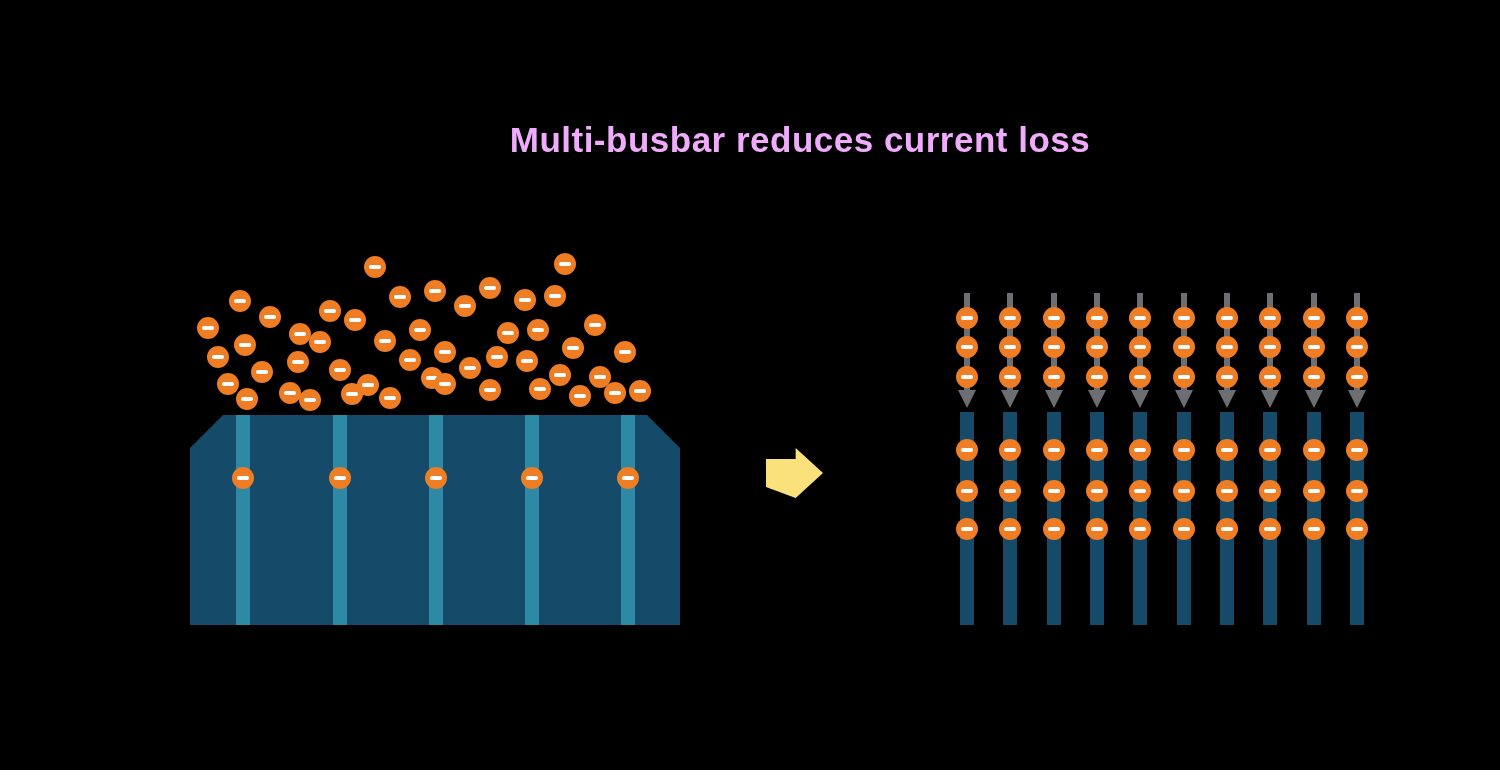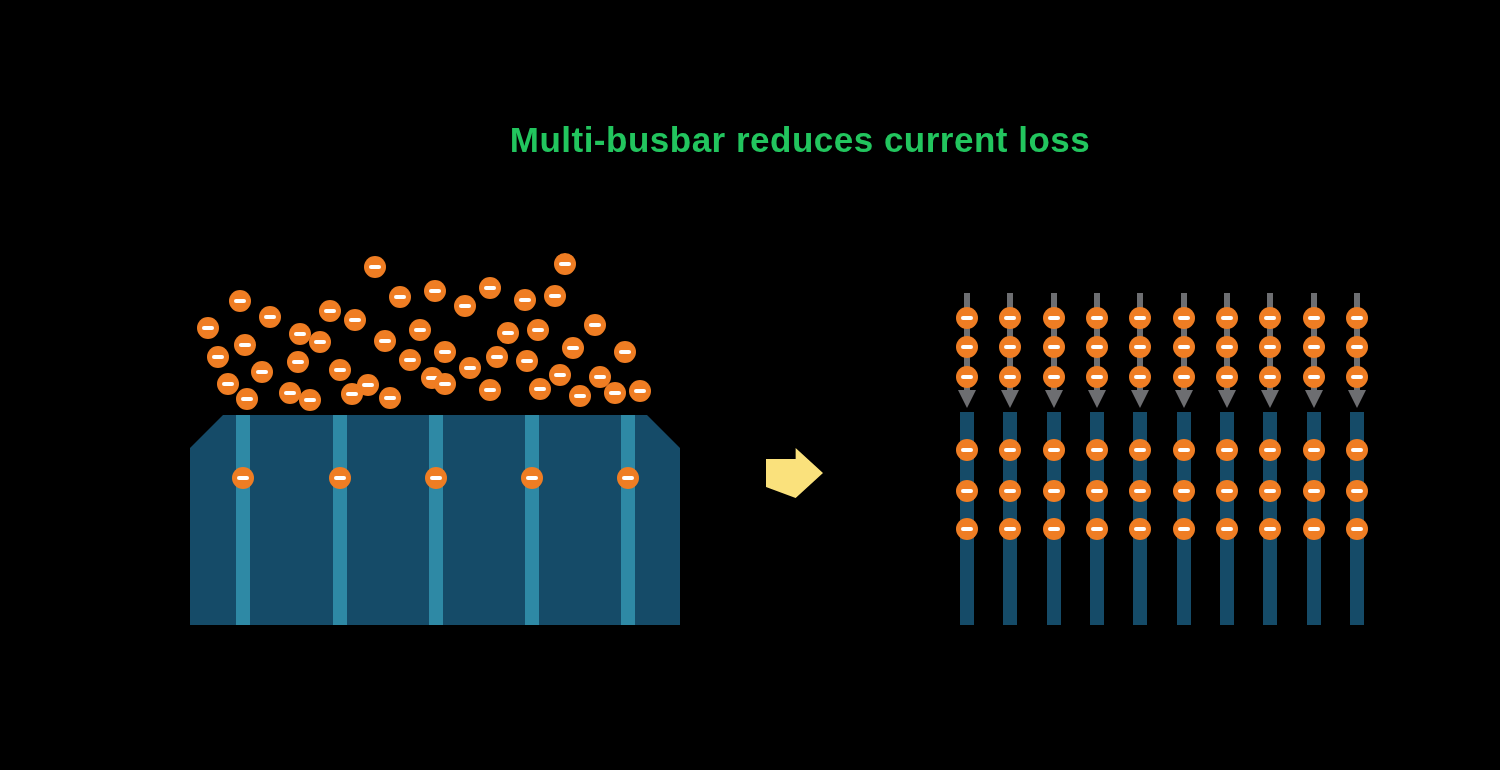--- a/index.html
+++ b/index.html
@@ -14,21 +14,21 @@
     background: var(--background, #000);
     overflow: hidden;
     font-family: "Liberation Sans", sans-serif;
   }
   .title {
     position: absolute;
     top: 120px;
     left: 100px;
     right: 0;
     text-align: center;
-    color: #22c55e;
+    color: #f0abfc;
     font-size: 35px;
     font-weight: 700;
     letter-spacing: 0.5px;
   }
   .layer {
     position: absolute;
     left: 0;
     top: 0;
     width: 100%;
     height: 100%;

